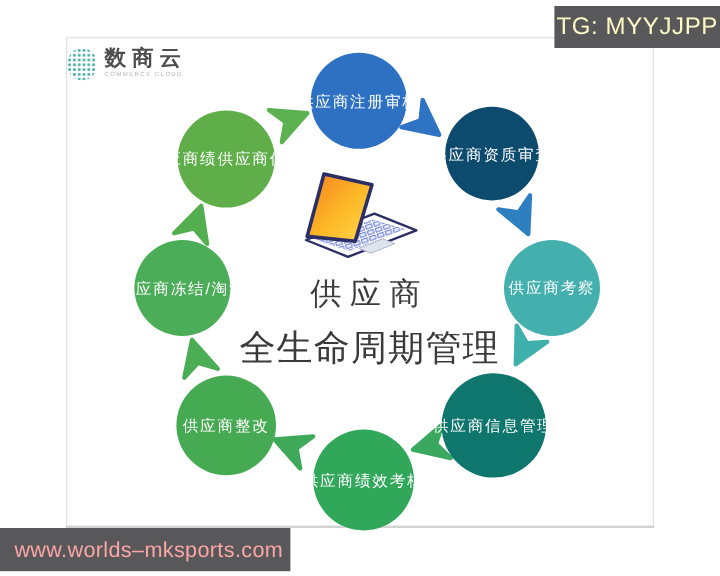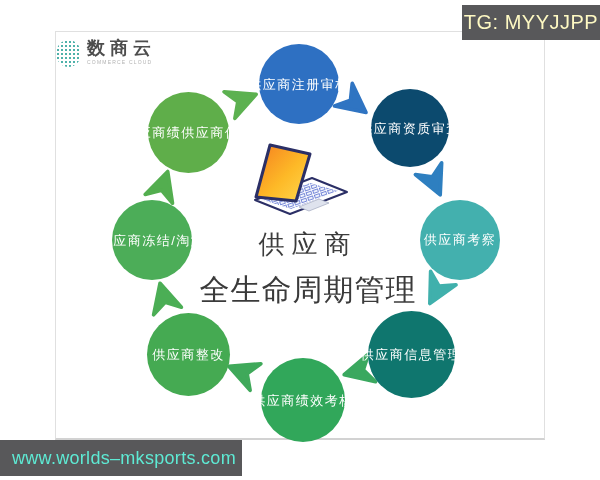--- a/index.html
+++ b/index.html
@@ -16,21 +16,21 @@
              background-size:4px 4px;opacity:.85;}
   .logo-text{margin-left:6px;display:flex;flex-direction:column;}
   .logo-name{font-size:18px;font-weight:700;color:#4d4d4d;letter-spacing:5px;line-height:20px;}
   .logo-tagline{font-size:5px;color:#b3b3b3;letter-spacing:1.2px;margin-top:1px;}
 
   
   .tg-badge{position:absolute;left:462px;top:5px;width:138px;height:35px;background:#58585a;
             color:#fef9c3;font-size:20px;display:flex;align-items:center;justify-content:center;
             letter-spacing:.5px;z-index:9;}
   .url-bar{position:absolute;left:0;top:440px;width:242px;height:36px;background:#58585a;
-           color:#5eead4;font-size:18px;display:flex;align-items:center;padding-left:12px;
+           color:#fca5a5;font-size:18px;display:flex;align-items:center;padding-left:12px;
            box-sizing:border-box;letter-spacing:.3px;z-index:9;}
 
   
   .node{position:absolute;border-radius:50%;display:flex;
         align-items:center;justify-content:center;color:#fff;font-size:13px;
         letter-spacing:1.5px;line-height:21px;text-align:center;z-index:4;}
   .node span{display:block;white-space:nowrap;}
   .n0{left:259px;top:44px;width:80px;height:80px;}
   .n1{left:371px;top:89px;width:78px;height:78px;}
   .n2{left:420px;top:200px;width:80px;height:80px;line-height:24px;}

